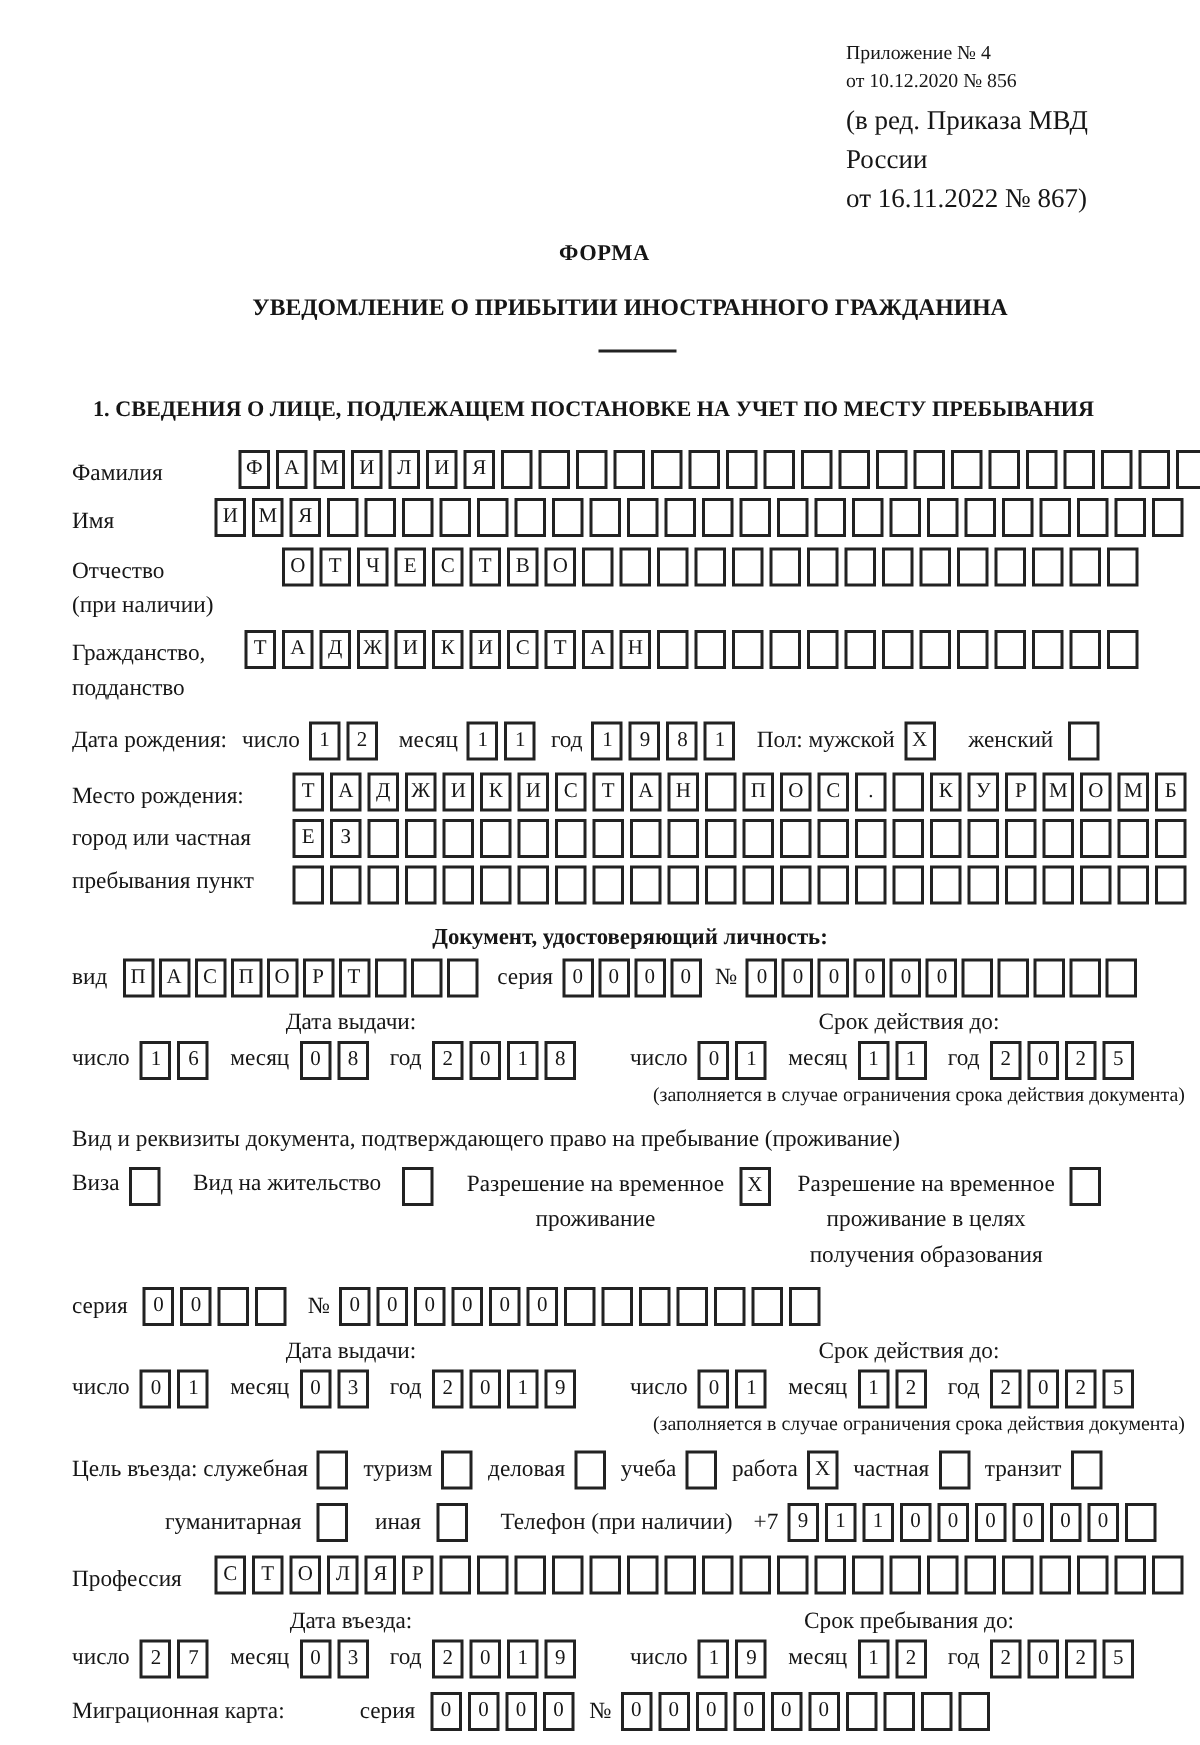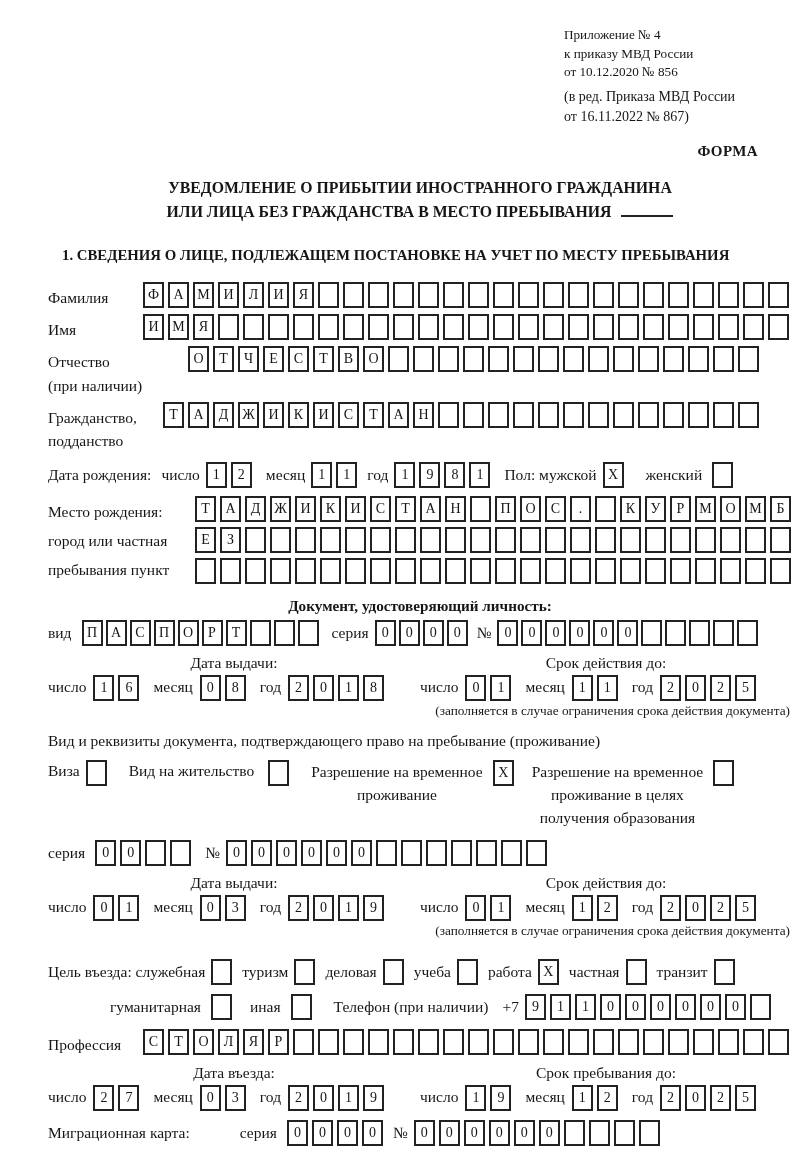--- a/index.html
+++ b/index.html
@@ -4,22 +4,22 @@
 <style>
   * { box-sizing: border-box; }
   html,body { margin:0; padding:0; background:#ffffff; }
   .page {
     position:relative; width:800px; height:1163px; background:#fff;
     color:#161616; font-family:"Liberation Serif", serif; font-size:15.5px;
     padding:26px 8px 8px 48px; overflow:hidden;
   }
   
   .annex { width:200px; margin-left:auto; margin-right:28px; font-size:13.2px; line-height:1.42; }
-  .annex-note { margin-top:5px; font-size:14px; line-height:1.42; }
-  .forma { text-align:right; padding-right:34px; font-weight:700; font-size:15px; margin-top:16px; letter-spacing:.4px; }
+  .annex-note { margin-top:5px; font-size:18px; line-height:1.42; }
+  .forma { text-align:center; padding-right:34px; font-weight:700; font-size:15px; margin-top:16px; letter-spacing:.4px; }
   .title { margin-top:16px; text-align:center; font-weight:700; font-size:15.8px; line-height:1.55; }
   .blankline { display:inline-block; width:52px; height:2px; background:#222; margin-left:10px; }
   .sec1 { margin-top:22px; margin-left:14px; font-weight:700; font-size:14.8px; white-space:nowrap; }
   
   .row { display:flex; align-items:flex-start; margin-top:5px; }
   .lab { flex:none; padding-top:4px; line-height:1.5; }
   .w95 { width:95px; } .w115 { width:115px; } .w140 { width:140px; } .w147 { width:147px; }
   .il { flex:none; padding-top:4px; }
   .cells { display:inline-flex; flex:none; }
   .cell {
@@ -40,53 +40,52 @@
   .dline .il { margin-right:7px; padding-top:3px; }
   .dline .cells { margin-right:10px; }
   .fnote { text-align:right; font-size:13.3px; margin-top:2px; padding-right:2px; }
   .ptext { margin-top:9px; line-height:1.65; }
   
   .optrow { display:flex; align-items:flex-start; margin-top:4px; }
   .optrow .il { padding-top:4px; }
   .opt-center { text-align:center; line-height:1.5; padding-top:2px; }
   .cb { margin-top:2px; }
   
-  .purpose { display:flex; align-items:center; margin-top:20px; }
+  .purpose { display:flex; align-items:center; margin-top:10px; }
   .purpose .il { padding-top:0; }
   .phone-row { display:flex; align-items:center; margin-top:9px; padding-left:62px; }
   .phone-row .il { padding-top:0; }
   .mig-row { display:flex; align-items:center; margin-top:9px; }
   .mig-row .il { padding-top:0; }
   .mr6 { margin-right:6px; } .mr10 { margin-right:10px; } .mr14 { margin-right:14px; } .mr18 { margin-right:18px; } .ml50 { margin-left:50px; }
 </style>
 </head>
 <body>
 
 <div class="page">
 
   <div class="annex">
     <div>Приложение № 4</div>
-    <div>к приказу МВД России</div>
     <div>от 10.12.2020 № 856</div>
     <div class="annex-note">
       <div>(в ред. Приказа МВД России</div>
       <div>от 16.11.2022 № 867)</div>
     </div>
   </div>
 
   <div class="forma">ФОРМА</div>
 
   <div class="title">
     <div>УВЕДОМЛЕНИЕ О ПРИБЫТИИ ИНОСТРАННОГО ГРАЖДАНИНА</div>
-    <div><span>ИЛИ ЛИЦА БЕЗ ГРАЖДАНСТВА В МЕСТО ПРЕБЫВАНИЯ</span><span class="blankline"></span></div>
+    <div><span class="blankline"></span></div>
   </div>
 
   <div class="sec1">1. СВЕДЕНИЯ О ЛИЦЕ, ПОДЛЕЖАЩЕМ ПОСТАНОВКЕ НА УЧЕТ ПО МЕСТУ ПРЕБЫВАНИЯ</div>
 
-  <div class="row" style="margin-top:18px;">
+  <div class="row" style="margin-top:18px;gap:16px;">
     <div class="lab w95">Фамилия</div>
     <div class="cells">
         <span class="cell">Ф</span>
         <span class="cell">А</span>
         <span class="cell">М</span>
         <span class="cell">И</span>
         <span class="cell">Л</span>
         <span class="cell">И</span>
         <span class="cell">Я</span>
         <span class="cell"></span>

